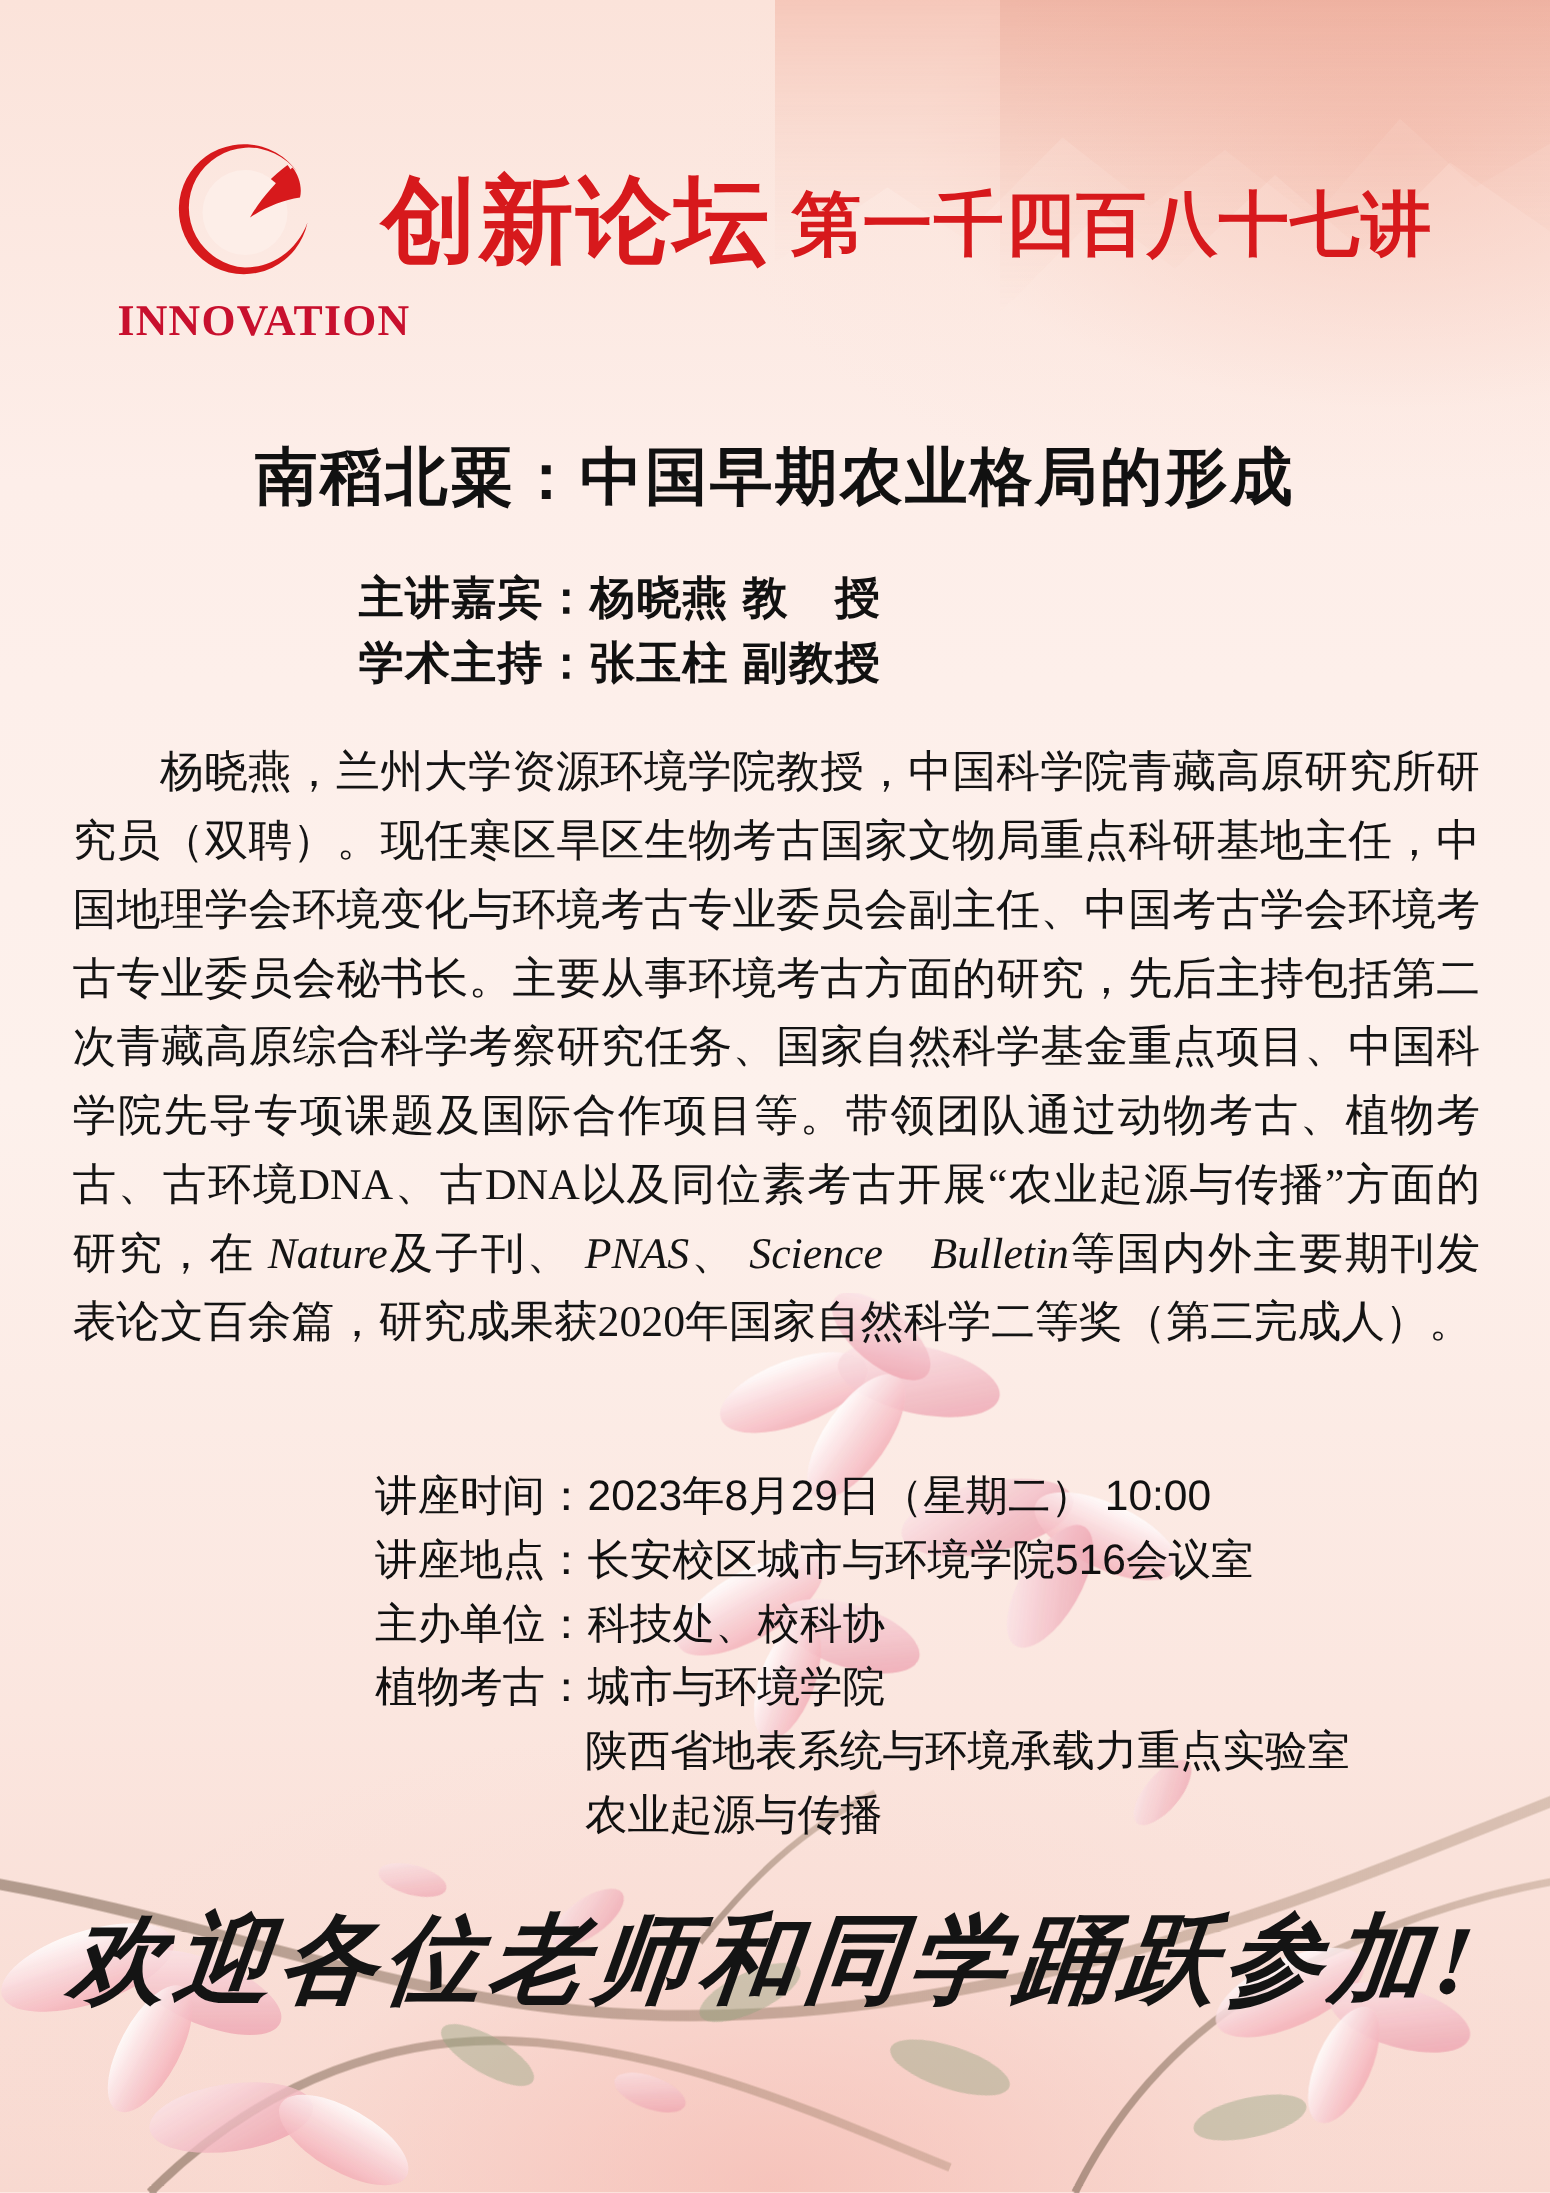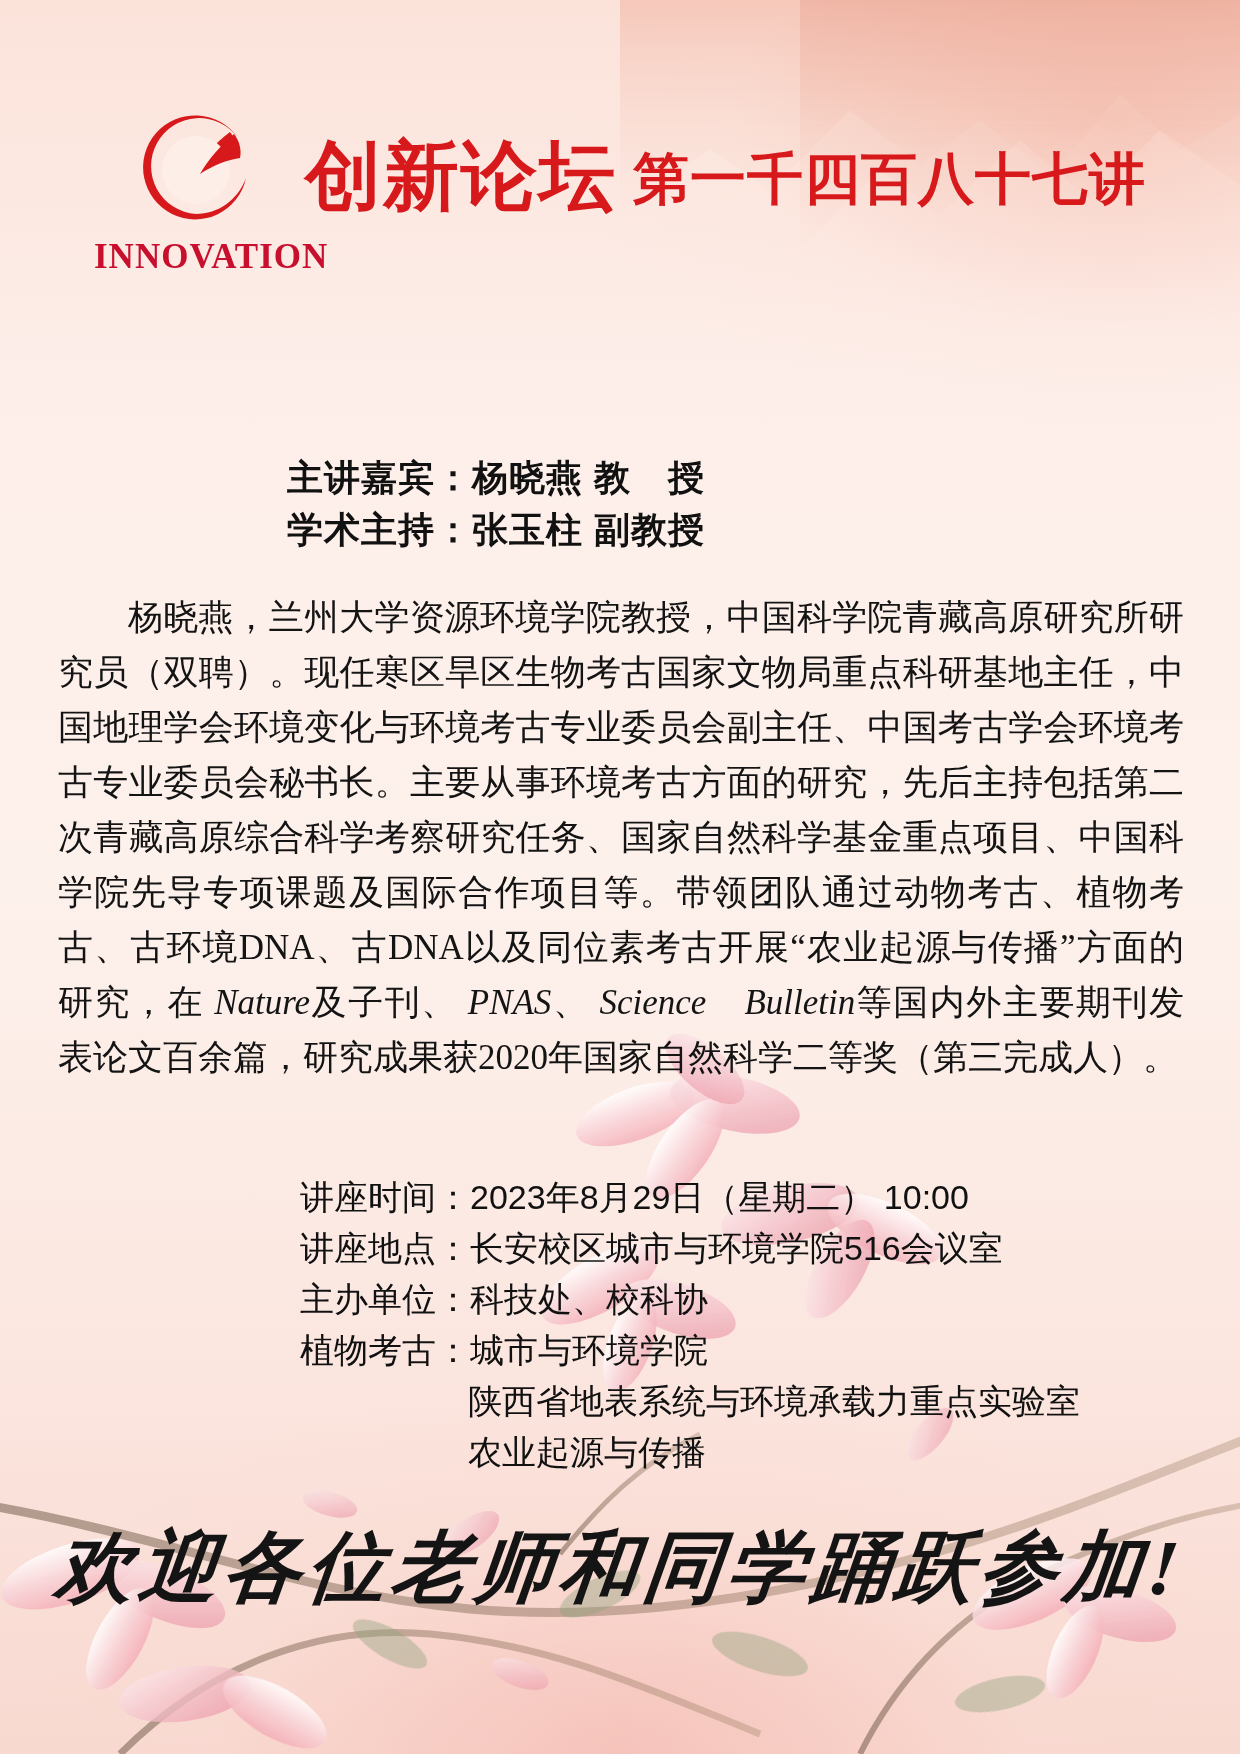--- a/index.html
+++ b/index.html
@@ -299,20 +299,21 @@
             <path d="M100 26 C86 38 74 52 66 66 C78 58 92 52 106 50 C108 42 105 32 100 26 Z" fill="#d7191c"></path>
           </svg>
         </div>
         <div class="logo-word">INNOVATION</div>
       </div>
       <div class="header-titles">
         <span class="forum-name">创新论坛</span><span class="forum-issue">第一千四百八十七讲</span>
       </div>
     </div>
 
+    <div class="lecture-title">南稻北粟：中国早期农业格局的形成</div>
 
     <div class="speakers">
       <div class="speaker-line">主讲嘉宾：杨晓燕 教　授</div>
       <div class="speaker-line">学术主持：张玉柱 副教授</div>
     </div>
 
     <div class="bio"><span>杨晓燕，兰州大学资源环境学院教授，中国科学院青藏高原研究所研究员（双聘）。现任寒区旱区生物考古国家文物局重点科研基地主任，中国地理学会环境变化与环境考古专业委员会副主任、中国考古学会环境考古专业委员会秘书长。主要从事环境考古方面的研究，先后主持包括第二次青藏高原综合科学考察研究任务、国家自然科学基金重点项目、中国科学院先导专项课题及国际合作项目等。带领团队通过动物考古、植物考古、古环境DNA、古DNA以及同位素考古开展“农业起源与传播”方面的研究，在</span><span class="it">Nature</span><span>及子刊、</span><span class="it">PNAS</span><span>、</span><span class="it">Science　Bulletin</span><span>等国内外主要期刊发表论文百余篇，研究成果获2020年国家自然科学二等奖（第三完成人）。</span></div>
 
     <div class="info">
       <div class="info-row">

